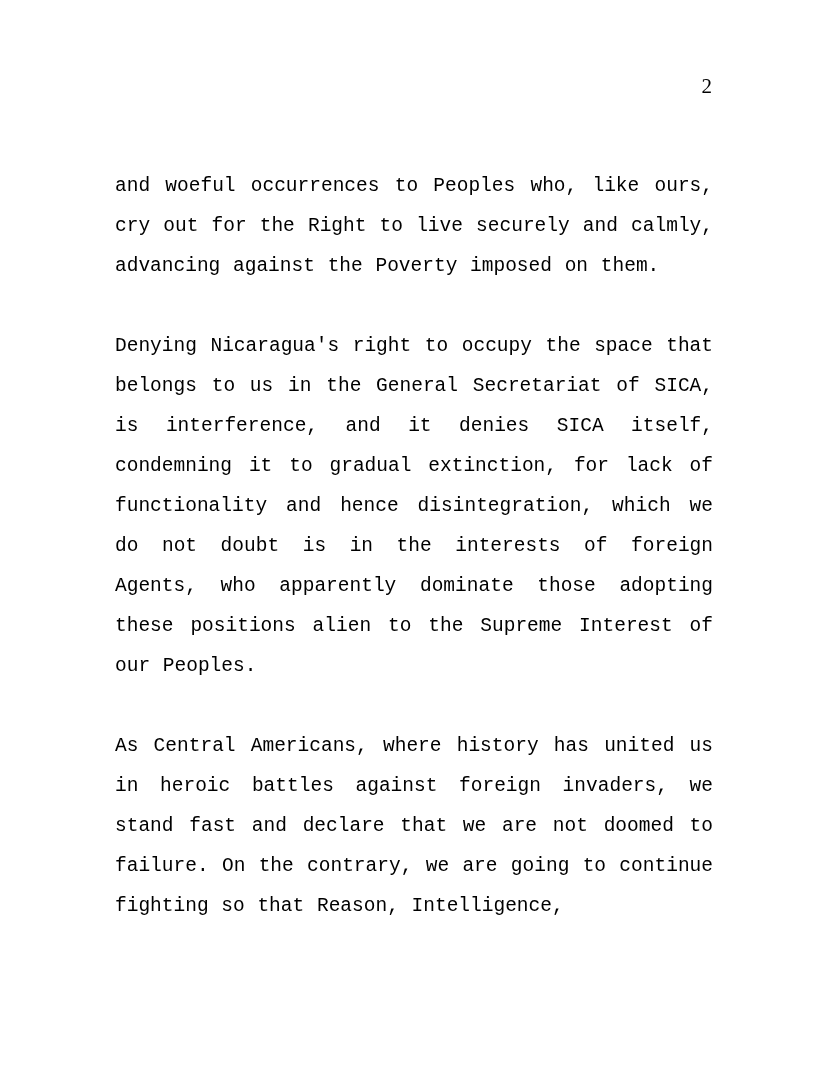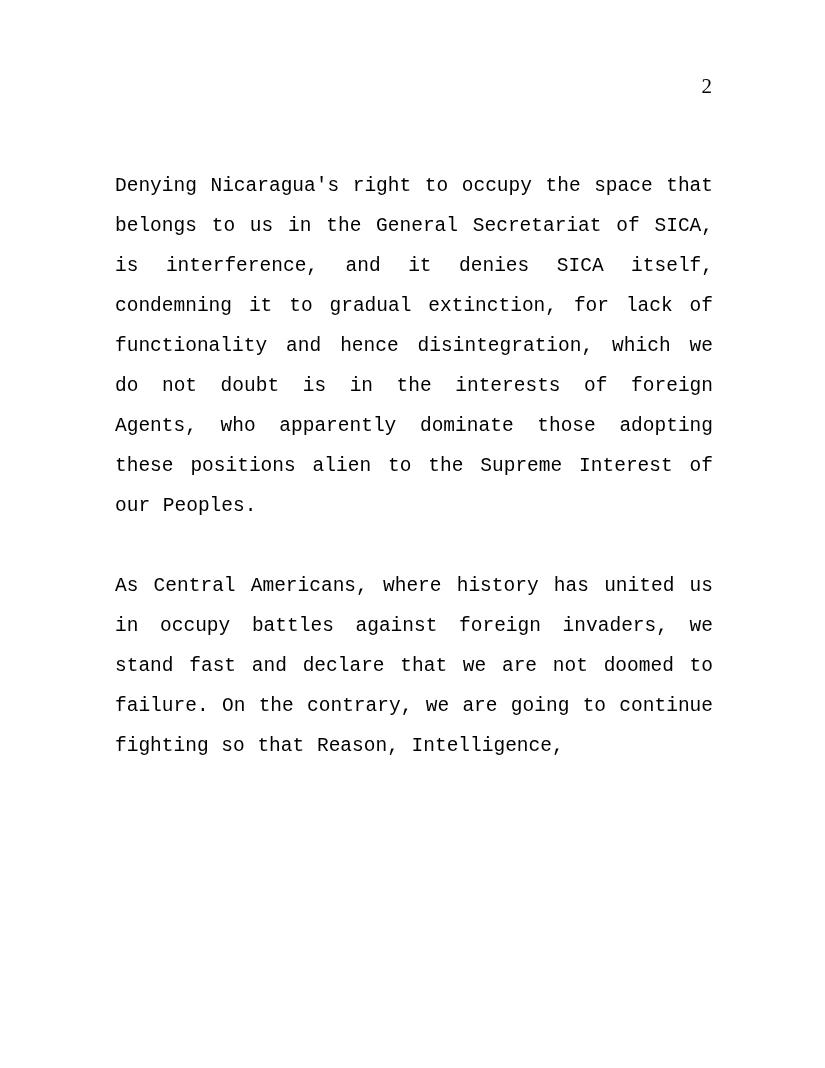--- a/index.html
+++ b/index.html
@@ -46,16 +46,17 @@
       margin-bottom: 0;
     }
   </style>
 </head>
 <body>
 
 <main class="page">
   <div class="page-number">2</div>
 
   <section class="content">
+    <p>and woeful occurrences to Peoples who, like ours, cry out for the Right to live securely and calmly, advancing against the Poverty imposed on them.</p>
     <p>Denying Nicaragua's right to occupy the space that belongs to us in the General Secretariat of SICA, is interference, and it denies SICA itself, condemning it to gradual extinction, for lack of functionality and hence disintegration, which we do not doubt is in the interests of foreign Agents, who apparently dominate those adopting these positions alien to the Supreme Interest of our Peoples.</p>
-    <p>As Central Americans, where history has united us in occupy battles against foreign invaders, we stand fast and declare that we are not doomed to failure. On the contrary, we are going to continue fighting so that Reason, Intelligence,</p>
+    <p>As Central Americans, where history has united us in heroic battles against foreign invaders, we stand fast and declare that we are not doomed to failure. On the contrary, we are going to continue fighting so that Reason, Intelligence,</p>
   </section>
 </main>
 
 </body></html>

